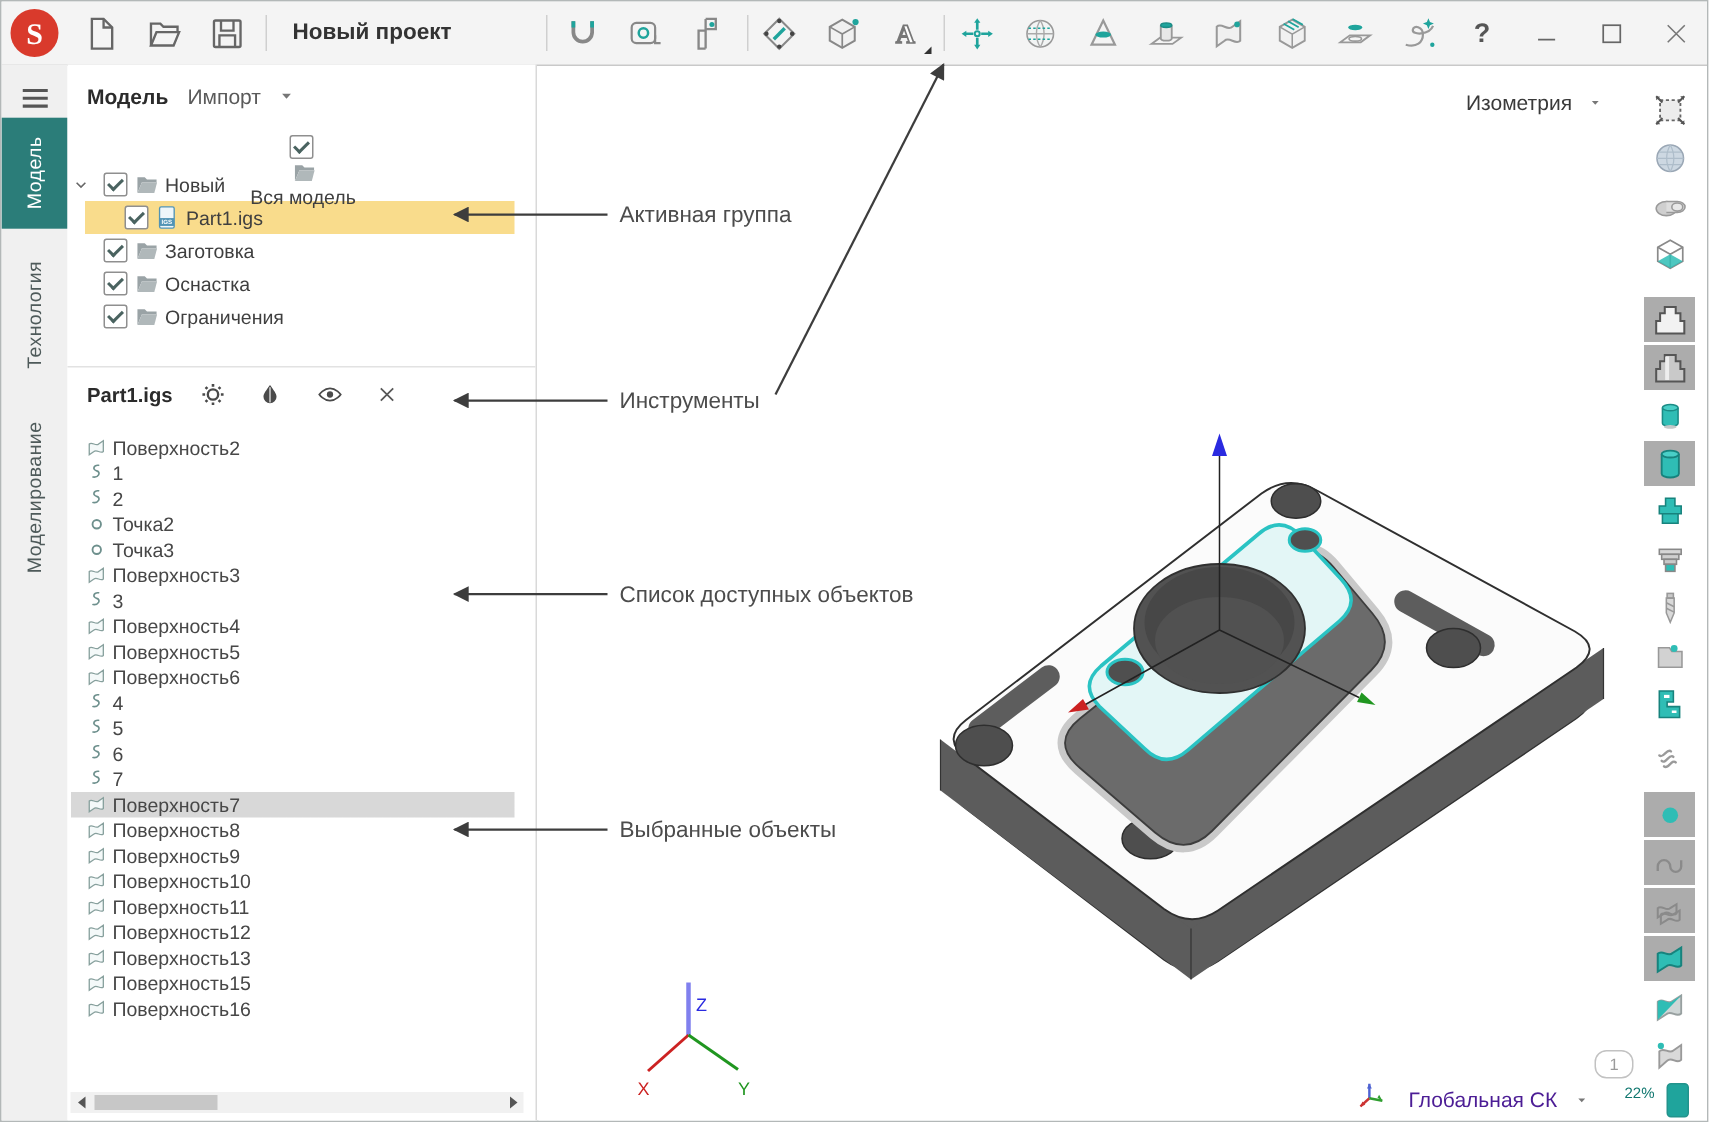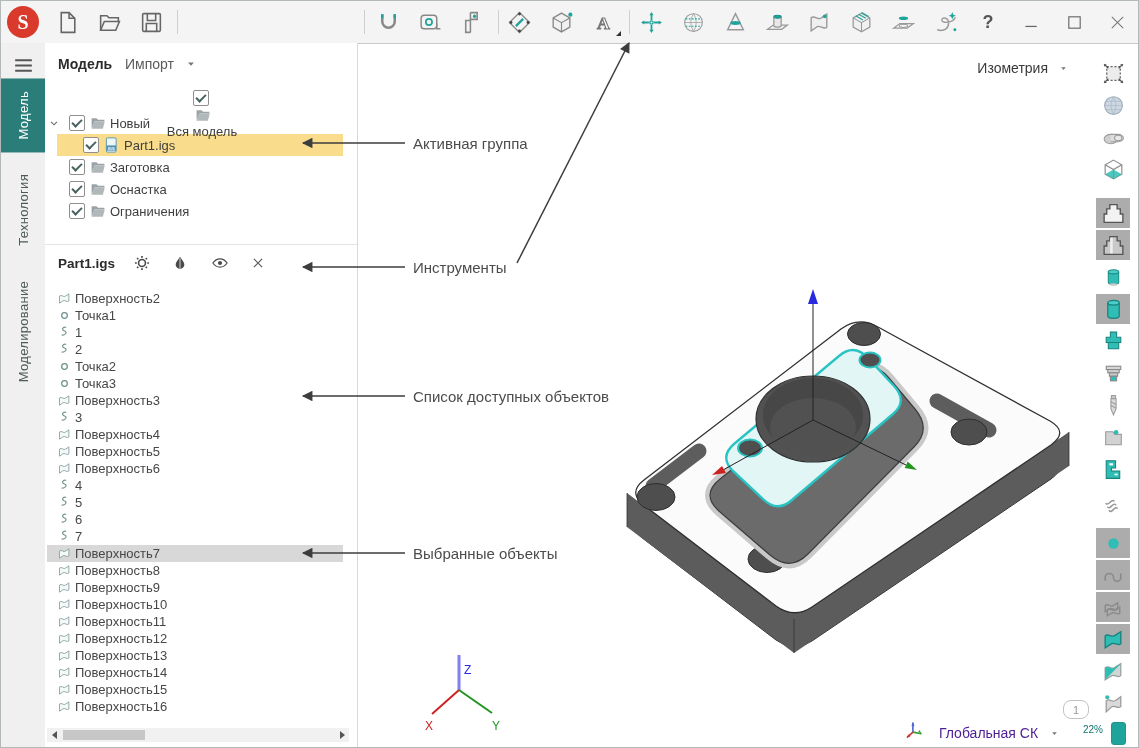--- a/index.html
+++ b/index.html
@@ -149,20 +149,21 @@
         <button class="tbtn">
           <span>
             <svg viewBox="0 0 24 24">
               <rect x="3.5" y="3.5" width="17" height="17" rx="1" fill="none" stroke="#666" stroke-width="1.5"></rect>
               <path d="M8 3.5V10h8V3.5M7 20.5V13h10v7.5" fill="none" stroke="#666" stroke-width="1.5"></path>
             </svg>
           </span>
         </button>
       </div>
     <div class="tb-sep" style="left:176px"></div>
+    <div class="tb-title">Новый проект</div>
     <div class="tb-sep" style="left:363px"></div>
     <div class="tb-group" style="left:373px">
 
     <button class="tbtn">
           <span>
             <svg viewBox="0 0 24 24">
               <path d="M6 4v7a6 6 0 0 0 12 0V4" fill="none" stroke="#888" stroke-width="2.4"></path>
               <path d="M6 4v4M18 4v4" stroke="#1fa49c" stroke-width="2.4"></path>
             </svg>
           </span>
@@ -487,143 +488,135 @@
 
         <div class="obj-row">
           <span class="oico">
             <svg viewBox="0 0 24 24">
               <path d="M4 8c3-3 7 3 10 0l5-3.5V16c-3 3-7-3-10 0l-5 3.5z" fill="#f4f9f9" stroke="#87a09d" stroke-width="1.4"></path>
             </svg>
           </span>
           <span>Поверхность2</span>
         </div>
 
+
+        <div class="obj-row">
+          <span class="oico">
+            <svg viewBox="0 0 24 24">
+              <path d="M14 3.5c-5.5-.5-7 4.5-2 6s1.5 7.5-4 6.5" fill="none" stroke="#6e908d" stroke-width="1.8" stroke-linecap="round"></path>
+            </svg>
+          </span>
+          <span>1</span>
+        </div>
+
+        <div class="obj-row">
+          <span class="oico">
+            <svg viewBox="0 0 24 24">
+              <path d="M14 3.5c-5.5-.5-7 4.5-2 6s1.5 7.5-4 6.5" fill="none" stroke="#6e908d" stroke-width="1.8" stroke-linecap="round"></path>
+            </svg>
+          </span>
+          <span>2</span>
+        </div>
+
         <div class="obj-row">
           <span class="oico">
             <svg viewBox="0 0 24 24">
               <circle cx="12" cy="12" r="4.5" fill="none" stroke="#6e908d" stroke-width="2"></circle>
             </svg>
           </span>
-          <span>Точка1</span>
+          <span>Точка2</span>
+        </div>
+
+        <div class="obj-row">
+          <span class="oico">
+            <svg viewBox="0 0 24 24">
+              <circle cx="12" cy="12" r="4.5" fill="none" stroke="#6e908d" stroke-width="2"></circle>
+            </svg>
+          </span>
+          <span>Точка3</span>
+        </div>
+
+        <div class="obj-row">
+          <span class="oico">
+            <svg viewBox="0 0 24 24">
+              <path d="M4 8c3-3 7 3 10 0l5-3.5V16c-3 3-7-3-10 0l-5 3.5z" fill="#f4f9f9" stroke="#87a09d" stroke-width="1.4"></path>
+            </svg>
+          </span>
+          <span>Поверхность3</span>
         </div>
 
         <div class="obj-row">
           <span class="oico">
             <svg viewBox="0 0 24 24">
               <path d="M14 3.5c-5.5-.5-7 4.5-2 6s1.5 7.5-4 6.5" fill="none" stroke="#6e908d" stroke-width="1.8" stroke-linecap="round"></path>
             </svg>
           </span>
-          <span>1</span>
+          <span>3</span>
+        </div>
+
+        <div class="obj-row">
+          <span class="oico">
+            <svg viewBox="0 0 24 24">
+              <path d="M4 8c3-3 7 3 10 0l5-3.5V16c-3 3-7-3-10 0l-5 3.5z" fill="#f4f9f9" stroke="#87a09d" stroke-width="1.4"></path>
+            </svg>
+          </span>
+          <span>Поверхность4</span>
+        </div>
+
+        <div class="obj-row">
+          <span class="oico">
+            <svg viewBox="0 0 24 24">
+              <path d="M4 8c3-3 7 3 10 0l5-3.5V16c-3 3-7-3-10 0l-5 3.5z" fill="#f4f9f9" stroke="#87a09d" stroke-width="1.4"></path>
+            </svg>
+          </span>
+          <span>Поверхность5</span>
+        </div>
+
+        <div class="obj-row">
+          <span class="oico">
+            <svg viewBox="0 0 24 24">
+              <path d="M4 8c3-3 7 3 10 0l5-3.5V16c-3 3-7-3-10 0l-5 3.5z" fill="#f4f9f9" stroke="#87a09d" stroke-width="1.4"></path>
+            </svg>
+          </span>
+          <span>Поверхность6</span>
         </div>
 
         <div class="obj-row">
           <span class="oico">
             <svg viewBox="0 0 24 24">
               <path d="M14 3.5c-5.5-.5-7 4.5-2 6s1.5 7.5-4 6.5" fill="none" stroke="#6e908d" stroke-width="1.8" stroke-linecap="round"></path>
             </svg>
           </span>
-          <span>2</span>
-        </div>
-
-        <div class="obj-row">
-          <span class="oico">
-            <svg viewBox="0 0 24 24">
-              <circle cx="12" cy="12" r="4.5" fill="none" stroke="#6e908d" stroke-width="2"></circle>
-            </svg>
-          </span>
-          <span>Точка2</span>
-        </div>
-
-        <div class="obj-row">
-          <span class="oico">
-            <svg viewBox="0 0 24 24">
-              <circle cx="12" cy="12" r="4.5" fill="none" stroke="#6e908d" stroke-width="2"></circle>
-            </svg>
-          </span>
-          <span>Точка3</span>
-        </div>
-
-        <div class="obj-row">
-          <span class="oico">
-            <svg viewBox="0 0 24 24">
-              <path d="M4 8c3-3 7 3 10 0l5-3.5V16c-3 3-7-3-10 0l-5 3.5z" fill="#f4f9f9" stroke="#87a09d" stroke-width="1.4"></path>
-            </svg>
-          </span>
-          <span>Поверхность3</span>
+          <span>4</span>
         </div>
 
         <div class="obj-row">
           <span class="oico">
             <svg viewBox="0 0 24 24">
               <path d="M14 3.5c-5.5-.5-7 4.5-2 6s1.5 7.5-4 6.5" fill="none" stroke="#6e908d" stroke-width="1.8" stroke-linecap="round"></path>
             </svg>
           </span>
-          <span>3</span>
-        </div>
-
-        <div class="obj-row">
-          <span class="oico">
-            <svg viewBox="0 0 24 24">
-              <path d="M4 8c3-3 7 3 10 0l5-3.5V16c-3 3-7-3-10 0l-5 3.5z" fill="#f4f9f9" stroke="#87a09d" stroke-width="1.4"></path>
-            </svg>
-          </span>
-          <span>Поверхность4</span>
-        </div>
-
-        <div class="obj-row">
-          <span class="oico">
-            <svg viewBox="0 0 24 24">
-              <path d="M4 8c3-3 7 3 10 0l5-3.5V16c-3 3-7-3-10 0l-5 3.5z" fill="#f4f9f9" stroke="#87a09d" stroke-width="1.4"></path>
-            </svg>
-          </span>
-          <span>Поверхность5</span>
-        </div>
-
-        <div class="obj-row">
-          <span class="oico">
-            <svg viewBox="0 0 24 24">
-              <path d="M4 8c3-3 7 3 10 0l5-3.5V16c-3 3-7-3-10 0l-5 3.5z" fill="#f4f9f9" stroke="#87a09d" stroke-width="1.4"></path>
-            </svg>
-          </span>
-          <span>Поверхность6</span>
+          <span>5</span>
         </div>
 
         <div class="obj-row">
           <span class="oico">
             <svg viewBox="0 0 24 24">
               <path d="M14 3.5c-5.5-.5-7 4.5-2 6s1.5 7.5-4 6.5" fill="none" stroke="#6e908d" stroke-width="1.8" stroke-linecap="round"></path>
             </svg>
           </span>
-          <span>4</span>
+          <span>6</span>
         </div>
 
         <div class="obj-row">
           <span class="oico">
             <svg viewBox="0 0 24 24">
               <path d="M14 3.5c-5.5-.5-7 4.5-2 6s1.5 7.5-4 6.5" fill="none" stroke="#6e908d" stroke-width="1.8" stroke-linecap="round"></path>
             </svg>
           </span>
-          <span>5</span>
-        </div>
-
-        <div class="obj-row">
-          <span class="oico">
-            <svg viewBox="0 0 24 24">
-              <path d="M14 3.5c-5.5-.5-7 4.5-2 6s1.5 7.5-4 6.5" fill="none" stroke="#6e908d" stroke-width="1.8" stroke-linecap="round"></path>
-            </svg>
-          </span>
-          <span>6</span>
-        </div>
-
-        <div class="obj-row">
-          <span class="oico">
-            <svg viewBox="0 0 24 24">
-              <path d="M14 3.5c-5.5-.5-7 4.5-2 6s1.5 7.5-4 6.5" fill="none" stroke="#6e908d" stroke-width="1.8" stroke-linecap="round"></path>
-            </svg>
-          </span>
           <span>7</span>
         </div>
 
         <div class="obj-row is-selected">
           <span class="oico">
             <svg viewBox="0 0 24 24">
               <path d="M4 8c3-3 7 3 10 0l5-3.5V16c-3 3-7-3-10 0l-5 3.5z" fill="#f4f9f9" stroke="#87a09d" stroke-width="1.4"></path>
             </svg>
           </span>
           <span>Поверхность7</span>
@@ -676,28 +669,20 @@
 
         <div class="obj-row">
           <span class="oico">
             <svg viewBox="0 0 24 24">
               <path d="M4 8c3-3 7 3 10 0l5-3.5V16c-3 3-7-3-10 0l-5 3.5z" fill="#f4f9f9" stroke="#87a09d" stroke-width="1.4"></path>
             </svg>
           </span>
           <span>Поверхность13</span>
         </div>
 
-        <div class="obj-row">
-          <span class="oico">
-            <svg viewBox="0 0 24 24">
-              <path d="M4 8c3-3 7 3 10 0l5-3.5V16c-3 3-7-3-10 0l-5 3.5z" fill="#f4f9f9" stroke="#87a09d" stroke-width="1.4"></path>
-            </svg>
-          </span>
-          <span>Поверхность14</span>
-        </div>
 
         <div class="obj-row">
           <span class="oico">
             <svg viewBox="0 0 24 24">
               <path d="M4 8c3-3 7 3 10 0l5-3.5V16c-3 3-7-3-10 0l-5 3.5z" fill="#f4f9f9" stroke="#87a09d" stroke-width="1.4"></path>
             </svg>
           </span>
           <span>Поверхность15</span>
         </div>
 

